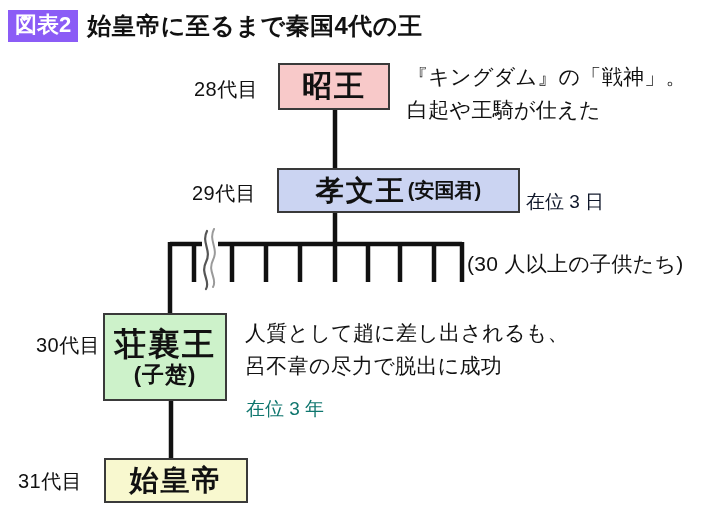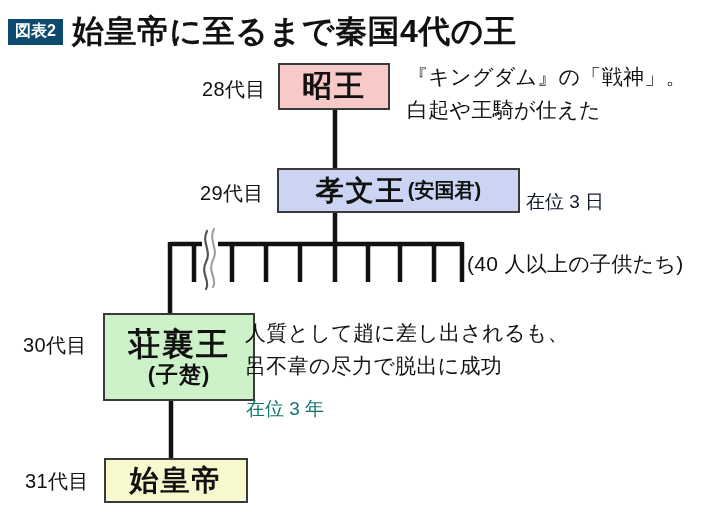--- a/index.html
+++ b/index.html
@@ -2,27 +2,27 @@
 <html lang="ja"><head>
 <meta charset="utf-8">
 <style>
   html,body{margin:0;padding:0;background:#ffffff;}
   .canvas{
     position:relative;width:720px;height:512px;background:#ffffff;overflow:hidden;
     font-family:"Liberation Sans","DejaVu Sans",sans-serif;color:#111;
   }
   .title-row{position:absolute;left:8px;top:10px;display:flex;align-items:center;}
   .badge{
-    background:#0c4a6e;color:#fff;font-weight:700;font-size:16px;
+    background:#8b5cf6;color:#fff;font-weight:700;font-size:22px;
     padding:2px 7px 4px 7px;line-height:1.2;
   }
-  .title{font-weight:700;font-size:32px;margin-left:9px;letter-spacing:.5px;}
+  .title{font-weight:700;font-size:24px;margin-left:9px;letter-spacing:.5px;}
   .lines{position:absolute;left:0;top:0;}
   .glabel{
-    position:absolute;font-size:20px;text-align:center;letter-spacing:.5px;
+    position:absolute;font-size:20px;text-align:left;letter-spacing:.5px;
     white-space:nowrap;
   }
   .kbox{
     position:absolute;border:2px solid #3a3a3a;box-sizing:border-box;
     display:flex;align-items:center;justify-content:center;
     font-weight:700;white-space:nowrap;
   }
   .kbox .kname{letter-spacing:2px;}
   .kbox .alias{font-weight:700;}
   .box-shao{font-size:30px;}
@@ -88,24 +88,24 @@
     <div>白起や王騎が仕えた</div>
   </div>
 
   <div class="glabel" style="left:192px;top:180px;width:80px;">29代目</div>
   <div class="kbox box-xiaowen" style="left: 277px; top: 168px; width: 243px; height: 45px; background-color: rgb(203, 212, 242);">
     <span class="kname">孝文王</span>
     <span class="alias">(安国君)</span>
   </div>
   <div class="reign" style="left: 526px; top: 189px; color: #0f172a;">在位 3 日</div>
 
-  <div class="children-note" style="left:467px;top:250px;">(40 人以上の子供たち)</div>
+  <div class="children-note" style="left:467px;top:250px;">(30 人以上の子供たち)</div>
 
-  <div class="glabel" style="left:16px;top:332px;width:78px;">30代目</div>
-  <div class="kbox box-zhuang" style="left: 103px; top: 313px; width: 152px; height: 88px; background-color: rgb(205, 242, 202);">
+  <div class="glabel" style="left:36px;top:332px;width:78px;">30代目</div>
+  <div class="kbox box-zhuang" style="left: 103px; top: 313px; width: 124px; height: 88px; background-color: rgb(205, 242, 202);">
     <span class="kname">荘襄王</span>
     <span class="alias">(子楚)</span>
   </div>
   <div class="note" style="left:245px;top:316px;">
     <div>人質として趙に差し出されるも、</div>
     <div>呂不韋の尽力で脱出に成功</div>
   </div>
   <div class="reign" style="left: 246px; top: 396px; color: #0f766e;">在位 3 年</div>
 
   <div class="glabel" style="left:18px;top:468px;width:78px;">31代目</div>

